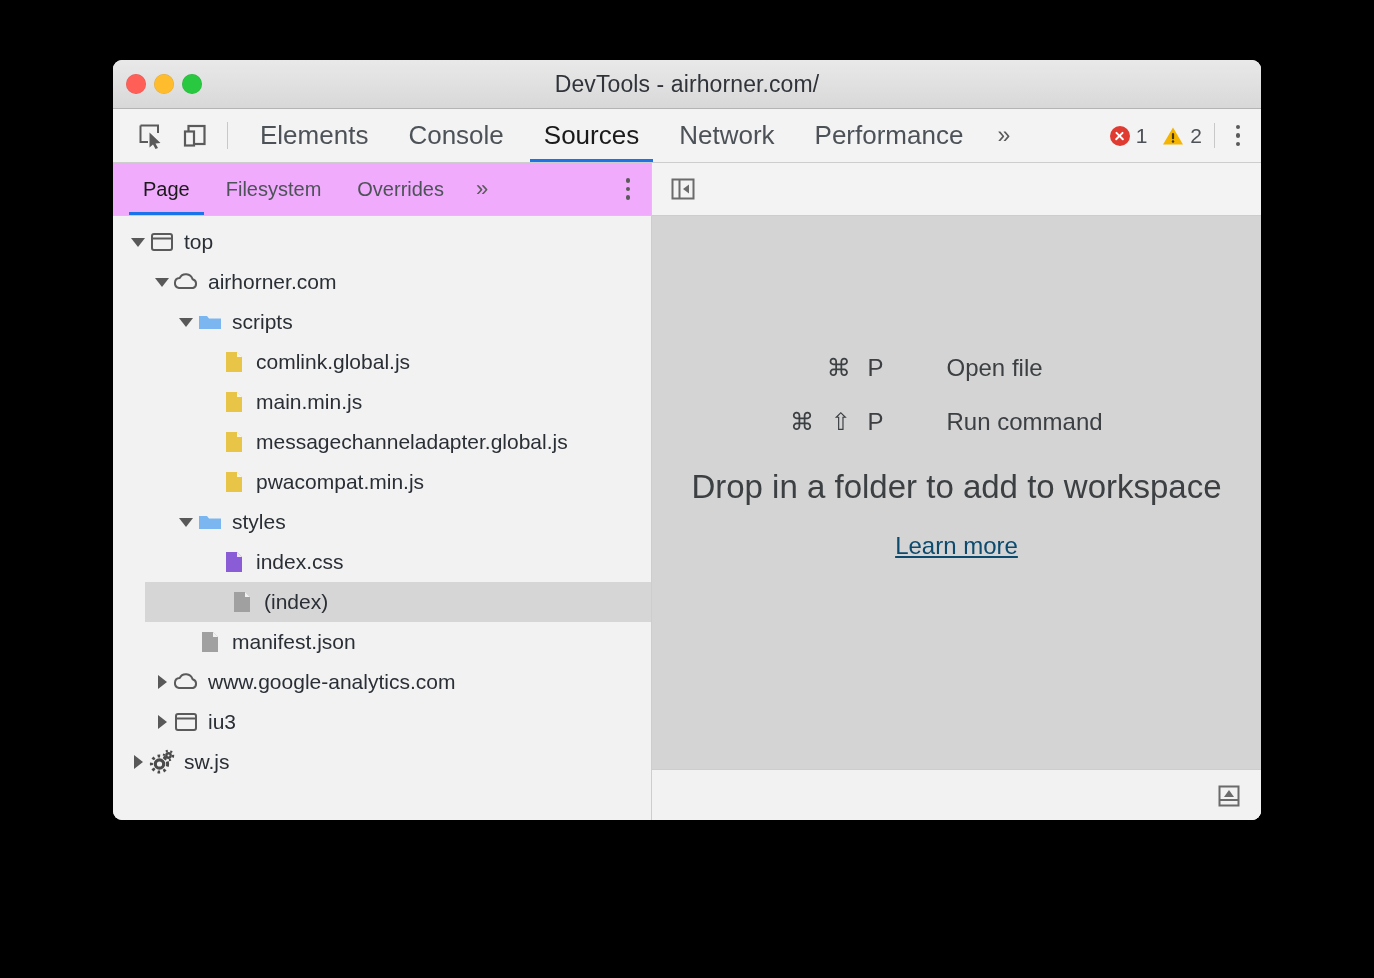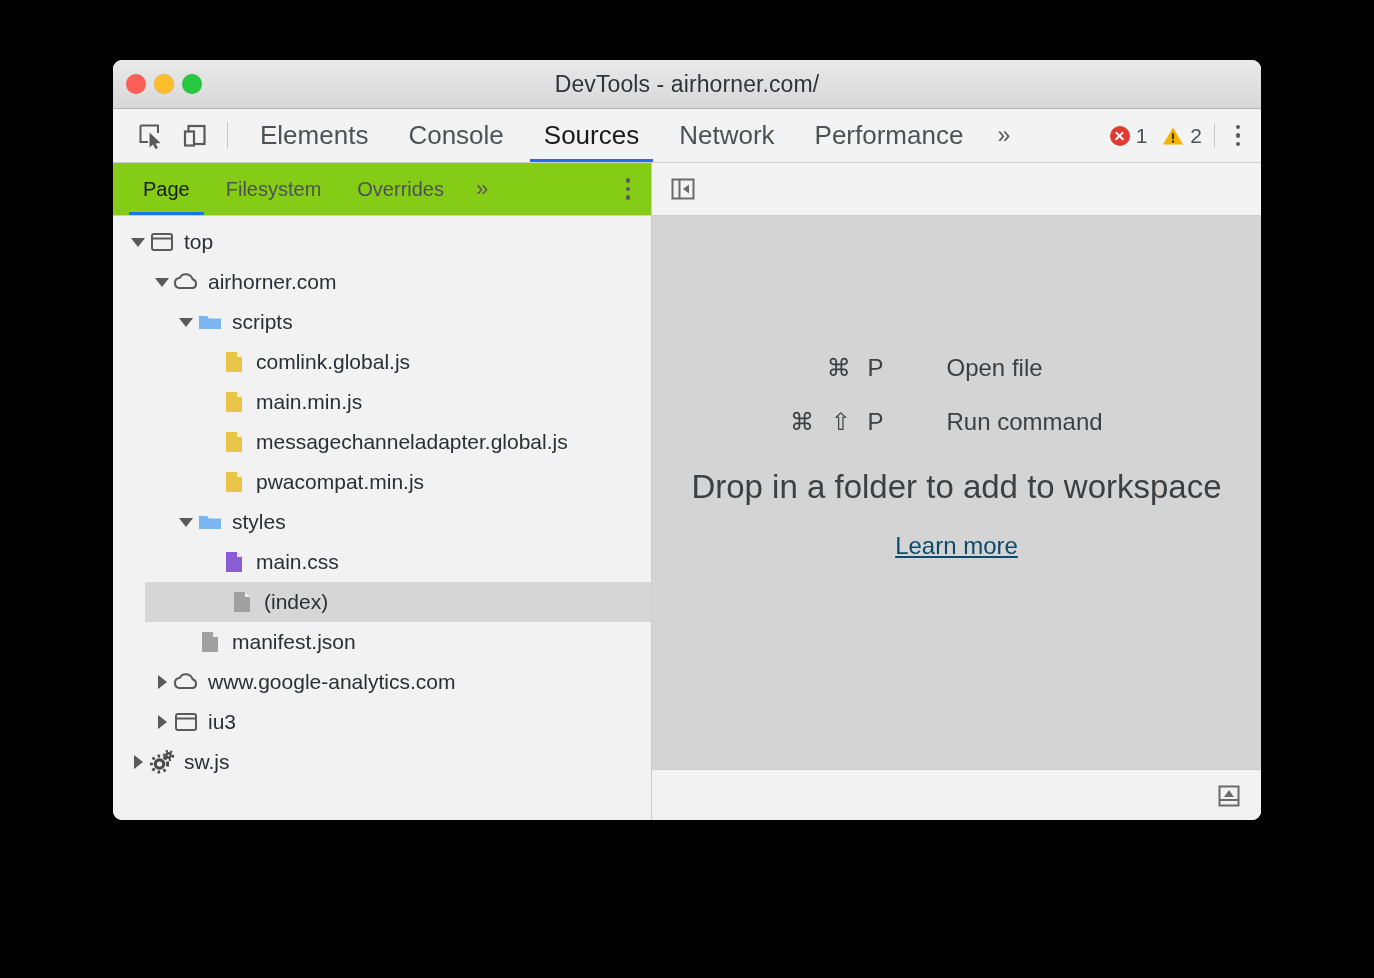--- a/index.html
+++ b/index.html
@@ -166,21 +166,21 @@
     flex-direction: column;
     box-sizing: border-box;
   }
   #nav-toolbar {
     height: 53px;
     border-bottom: 1px solid #cdcdcd;
     display: flex;
     align-items: stretch;
     padding-left: 12px;
     box-sizing: border-box;
-    background: #84cc16;
+    background: #f0abfc;
   }
   .nav-tab {
     display: flex;
     align-items: center;
     padding: 0 18px;
     font-size: 20px;
     color: #4c5257;
     cursor: pointer;
     position: relative;
     white-space: nowrap;
@@ -523,21 +523,21 @@
             <span style="display: inline-block; flex: 0 0 86px;"></span>
             <span class="twisty none">
               <span></span>
             </span>
             <span class="ic">
               <svg width="26" height="26" viewBox="0 0 26 26">
                 <path d="M5 3 H16 L21 8 V23 H5 Z" fill="#8a5cd6"></path>
                 <path d="M16 3 L21 8 H16 Z" fill="#ffffff" opacity="0.85"></path>
               </svg>
             </span>
-            <span class="label">main.css</span>
+            <span class="label">index.css</span>
           </div>
           <div class="row selected">
             <span style="display: inline-block; flex: 0 0 62px;"></span>
             <span class="twisty none">
               <span></span>
             </span>
             <span class="ic">
               <svg width="26" height="26" viewBox="0 0 26 26">
                 <path d="M5 3 H16 L21 8 V23 H5 Z" fill="#a0a0a0"></path>
                 <path d="M16 3 L21 8 H16 Z" fill="#ffffff" opacity="0.85"></path>

